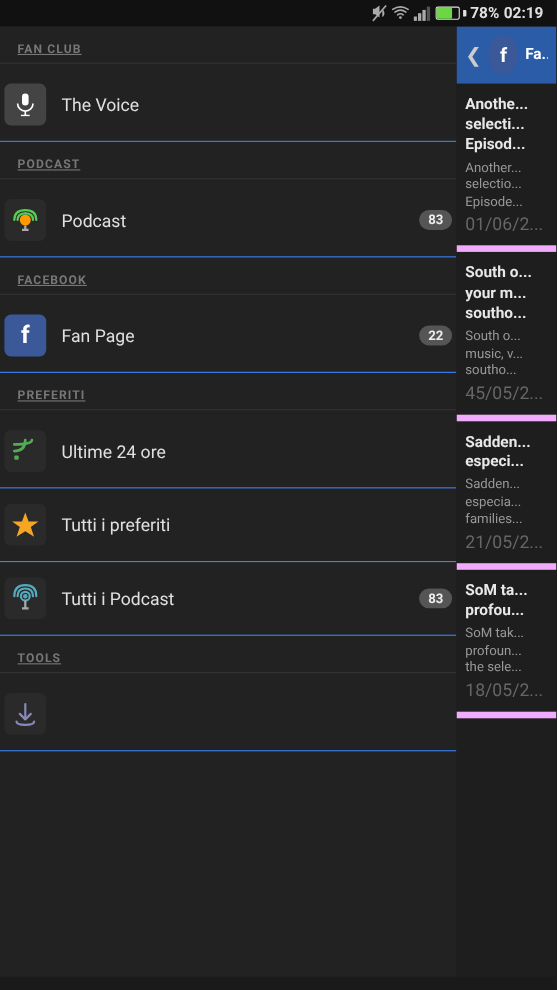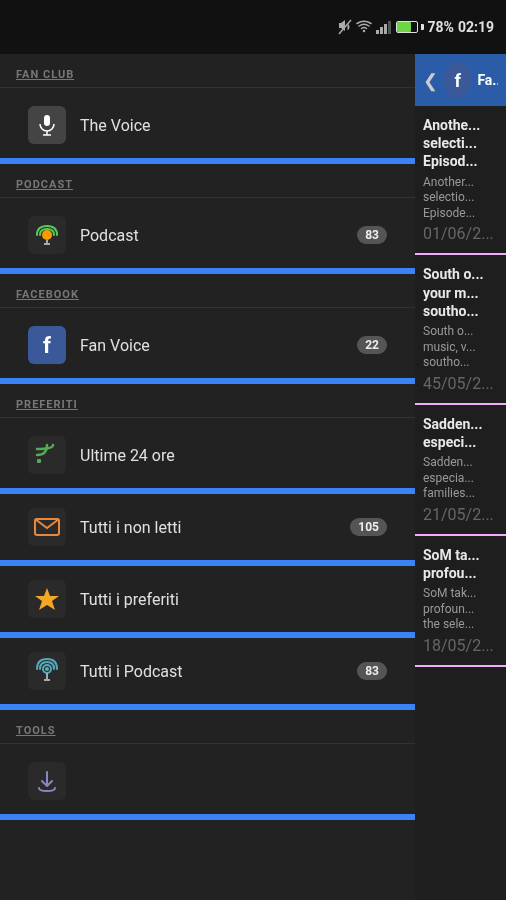--- a/index.html
+++ b/index.html
@@ -9,21 +9,21 @@
       background: #1a1a1a;
       font-family: 'Roboto', Arial, sans-serif;
       color: #e0e0e0;
       overflow: hidden;
       position: relative;
     }
 
     
     .status-bar {
       background: #111;
-      height: 54px;
+      height: 24px;
       display: flex;
       align-items: center;
       justify-content: flex-end;
       padding: 0 12px;
       gap: 6px;
     }
     .status-icons {
       display: flex;
       align-items: center;
       gap: 4px;
@@ -87,22 +87,22 @@
 
     .divider {
       height: 1px;
       background: #333;
       margin: 0 0 4px 0;
     }
 
     .menu-item {
       display: flex;
       align-items: center;
-      padding: 14px 28px;
-      border-bottom: 6px solid #3b82f6;
+      padding: 14px 4px;
+      border-bottom: 1px solid #3b82f6;
       position: relative;
       cursor: pointer;
     }
 
     .item-icon {
       width: 38px;
       height: 38px;
       border-radius: 6px;
       display: flex;
       align-items: center;
@@ -193,21 +193,21 @@
     .right-header-title {
       color: white;
       font-size: 14px;
       font-weight: bold;
       white-space: nowrap;
       overflow: hidden;
     }
 
     .feed-item {
       padding: 10px 8px;
-      border-bottom: 2px solid #f0abfc;
+      border-bottom: 6px solid #f0abfc;
     }
 
     .feed-title {
       font-size: 14px;
       font-weight: bold;
       color: #e8e8e8;
       margin-bottom: 4px;
       line-height: 1.3;
     }
 
@@ -294,48 +294,38 @@
       <span class="item-label">Podcast</span>
       <span class="badge">83</span>
     </div>
 
     <div class="section-header">FACEBOOK</div>
     <div class="divider"></div>
     <div class="menu-item">
       <div class="item-icon icon-facebook">
         <span style="color:white;font-size:22px;font-weight:bold;">f</span>
       </div>
-      <span class="item-label">Fan Voice</span>
+      <span class="item-label">Fan Page</span>
       <span class="badge">22</span>
     </div>
 
     <div class="section-header">PREFERITI</div>
     <div class="divider"></div>
 
     <div class="menu-item">
       <div class="item-icon icon-rss">
         <svg width="24" height="24" viewBox="0 0 24 24" fill="none">
           <rect x="2" y="16" width="4" height="4" rx="1" fill="#5a5"></rect>
           <path d="M2 12 Q12 12 12 2" stroke="#5a5" stroke-width="2.5" fill="none" stroke-linecap="round"></path>
           <path d="M2 6 Q18 6 18 2" stroke="#5a5" stroke-width="2.5" fill="none" stroke-linecap="round"></path>
         </svg>
       </div>
       <span class="item-label">Ultime 24 ore</span>
     </div>
 
-    <div class="menu-item">
-      <div class="item-icon icon-unread">
-        <svg width="28" height="24" viewBox="0 0 28 24" fill="none">
-          <path d="M2 4 L14 13 L26 4" stroke="#e8883a" stroke-width="2" fill="none"></path>
-          <rect x="2" y="4" width="24" height="16" rx="2" stroke="#e8883a" stroke-width="2" fill="none"></rect>
-        </svg>
-      </div>
-      <span class="item-label">Tutti i non letti</span>
-      <span class="badge">105</span>
-    </div>
 
     <div class="menu-item">
       <div class="item-icon icon-star">
         <svg width="26" height="26" viewBox="0 0 26 26">
           <polygon points="13,2 16,10 25,10 18,15 21,24 13,19 5,24 8,15 1,10 10,10" fill="#f5a623"></polygon>
         </svg>
       </div>
       <span class="item-label">Tutti i preferiti</span>
     </div>
 

